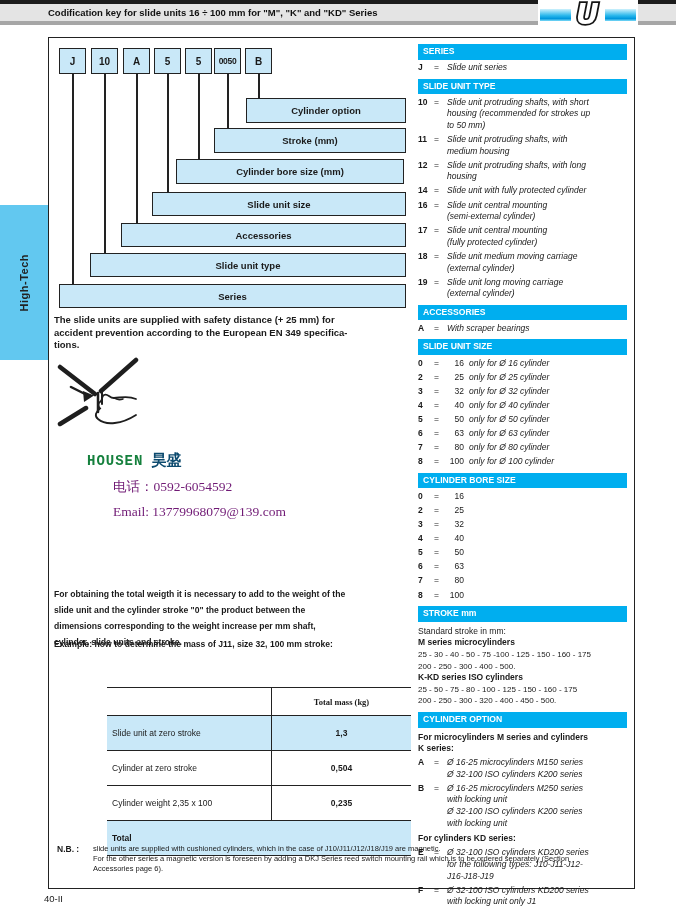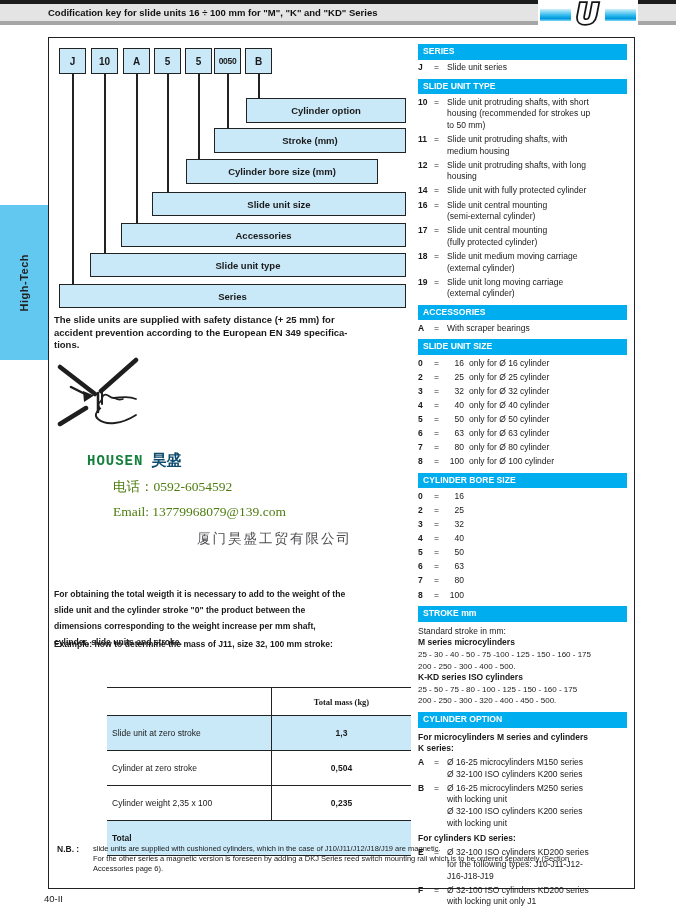--- a/index.html
+++ b/index.html
@@ -37,21 +37,21 @@
         font-weight:bold;font-size:9.5px;display:flex;align-items:center;justify-content:center;}
 
   .pre{white-space:pre-line;}
   .safety{position:absolute;left:5px;top:276px;width:356px;font-size:9.5px;font-weight:bold;line-height:12.5px;}
   .handicon{position:absolute;left:8px;top:316px;}
 
   
   .stamp{position:absolute;left:38px;top:413px;width:320px;}
   .stamp .brand{font-size:14px;font-weight:bold;letter-spacing:1px;color:#15803d;font-family:Liberation Mono, monospace;}
   .stamp .brandcn{font-size:15px;font-weight:bold;color:#0c4a6e;margin-left:8px;}
-  .stamp .red{color:#4d7c0f;font-size:13.5px;font-family:"Liberation Serif",serif;margin-left:26px;margin-top:8px;}
+  .stamp .red{color:#701a75;font-size:13.5px;font-family:"Liberation Serif",serif;margin-left:26px;margin-top:8px;}
   .stamp .company{color:#4c4c50;font-size:13.5px;margin-left:110px;margin-top:10px;letter-spacing:2px;}
 
   .weightnote{position:absolute;left:5px;top:548px;width:360px;font-size:8.6px;font-weight:bold;line-height:16px;}
   .example{position:absolute;left:5px;top:601px;width:360px;font-size:8.6px;font-weight:bold;}
 
   
   .mtable{position:absolute;left:58px;top:649px;width:304px;font-size:8.5px;
           border-top:1.5px solid #222;border-bottom:1.5px solid #222;}
   .mt-row{display:flex;height:35px;border-top:1px solid #222;box-sizing:border-box;}
   .mt-row.head{height:27px;border-top:none;font-family:Liberation Serif, serif;}
@@ -60,21 +60,21 @@
                display:flex;align-items:center;justify-content:center;font-weight:bold;}
   .mt-row.blue{background:#c9e8f8;}
   .mt-row .lbl.b{font-weight:bold;}
 
   
   .rcol{position:absolute;left:369px;top:6px;width:209px;font-size:8.5px;line-height:11.6px;}
   .rhdr{background:#00aeef;color:#fff;font-weight:bold;font-size:8.6px;padding:2px 5px;margin-top:5px;}
   .ritem{display:flex;margin-top:2.5px;}
   .rcode{font-weight:bold;width:16px;flex:none;}
   .req{width:13px;flex:none;}
-  .rtext{flex:1;}
+  .rtext{flex:1;font-style:italic;}
   .rnum{flex:none;width:17px;text-align:right;margin-right:5px;}
   .rbold{font-weight:bold;}
   .strokeline{white-space:nowrap;font-size:8px;}
   .gap4{margin-top:4px;}
 
   
   .nb{position:absolute;left:8px;top:806px;width:572px;font-size:7.5px;line-height:10px;}
   .nb .nblabel{position:absolute;left:0;top:0;font-size:8.5px;font-weight:bold;}
   .nb .nbtext{margin-left:36px;}
   .footer{position:absolute;left:44px;top:893px;font-size:9.5px;}
@@ -114,21 +114,21 @@
     <div class="vline" style="left:23px;top:36px;height:210px"></div>
     <div class="vline" style="left:55px;top:36px;height:179px"></div>
     <div class="vline" style="left:87px;top:36px;height:149px"></div>
     <div class="vline" style="left:118px;top:36px;height:118px"></div>
     <div class="vline" style="left:149px;top:36px;height:85px"></div>
     <div class="vline" style="left:178px;top:36px;height:54px"></div>
     <div class="vline" style="left:209px;top:36px;height:24px"></div>
 
     <div class="dbar" style="left:197px;top:60px;width:160px;height:25px">Cylinder option</div>
     <div class="dbar" style="left:165px;top:90px;width:192px;height:25px">Stroke (mm)</div>
-    <div class="dbar" style="left:137px;top:121px;width:192px;height:25px">Cylinder bore size (mm)</div>
+    <div class="dbar" style="left:127px;top:121px;width:228px;height:25px">Cylinder bore size (mm)</div>
     <div class="dbar" style="left:103px;top:154px;width:254px;height:24px">Slide unit size</div>
     <div class="dbar" style="left:72px;top:185px;width:285px;height:24px">Accessories</div>
     <div class="dbar" style="left:41px;top:215px;width:316px;height:24px">Slide unit type</div>
     <div class="dbar" style="left:10px;top:246px;width:347px;height:24px">Series</div>
 
     <div class="safety pre">The slide units are supplied with safety distance (+ 25 mm) for
 accident prevention according to the European EN 349 specifica-
 tions.</div>
 
     <svg class="handicon" width="82" height="80" viewBox="0 0 82 80">
@@ -144,21 +144,20 @@
       </g>
       <polygon points="26,37 37,41.5 27,48" fill="#1e1e1e"></polygon>
     </svg>
 
     <div class="stamp">
       <div>
         <span class="brand">HOUSEN</span><span class="brandcn">昊盛</span>
       </div>
       <div class="red">电话：0592-6054592</div>
       <div class="red">Email: 13779968079@139.com</div>
-      <div class="company">厦门昊盛工贸有限公司</div>
     </div>
 
     <div class="weightnote pre">For obtaining the total weigth it is necessary to add to the weight of the
 slide unit and the cylinder stroke "0" the product between the
 dimensions corresponding to the weight increase per mm shaft,
 cylinder, slide units and stroke.</div>
     <div class="example">Example: how to determine the mass of J11, size 32, 100 mm stroke:</div>
 
     <div class="mtable">
       <div class="mt-row head">

